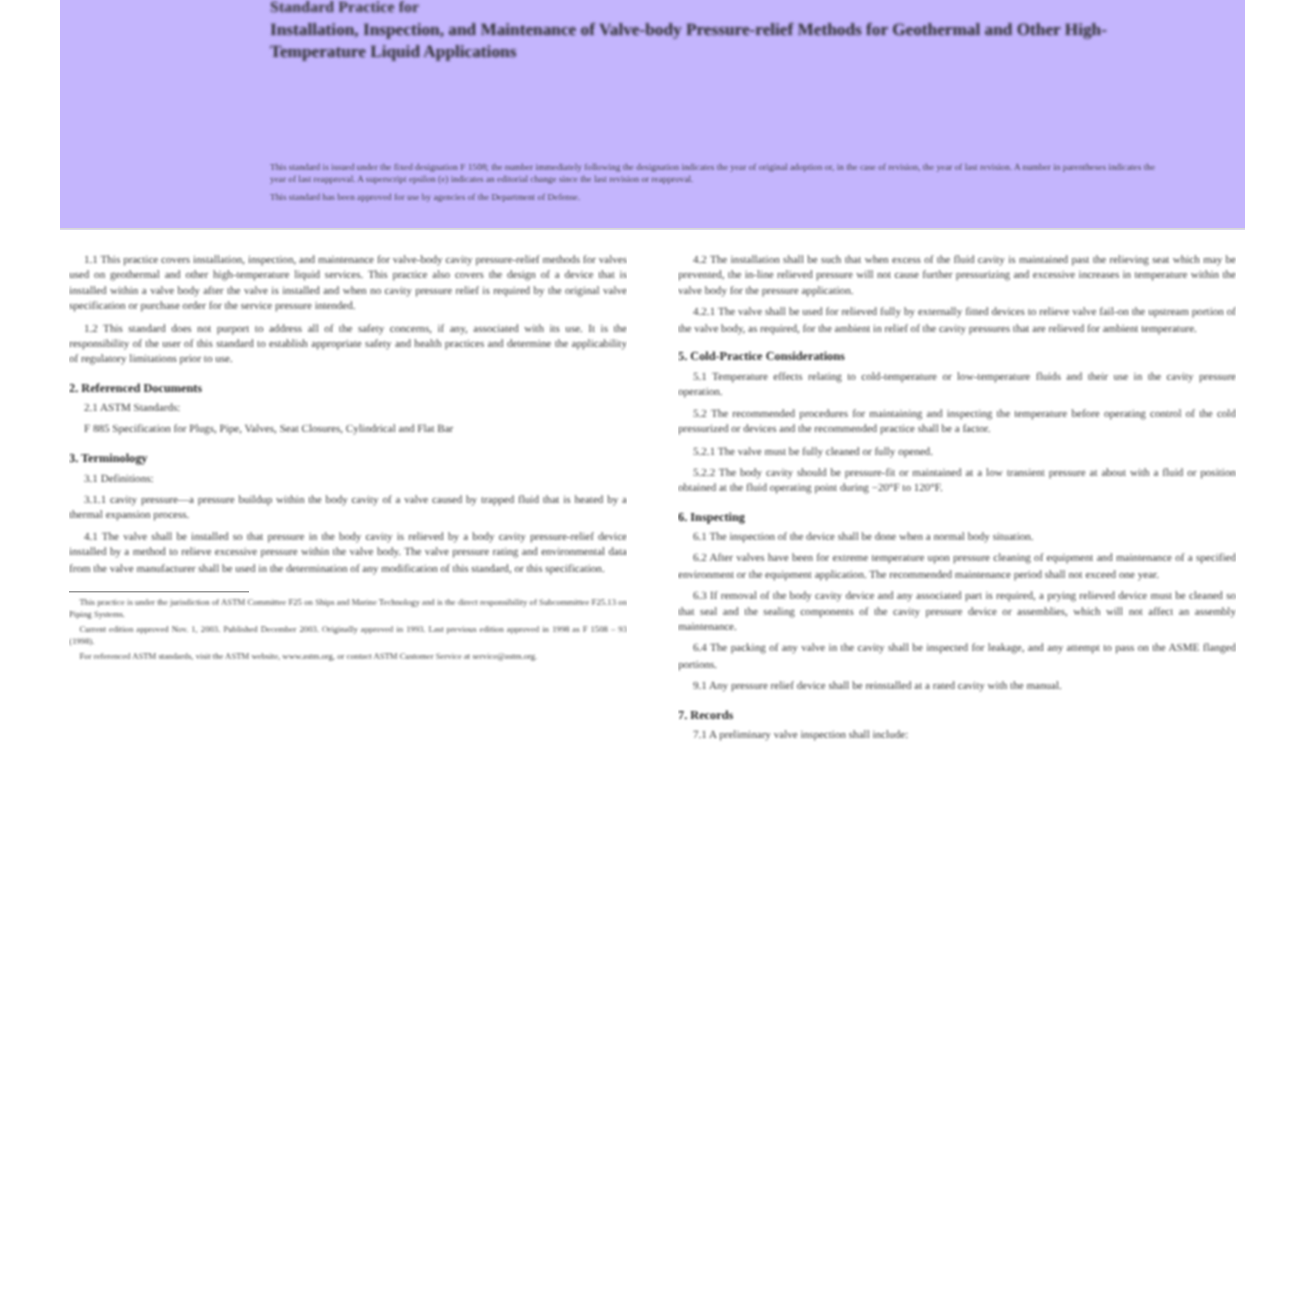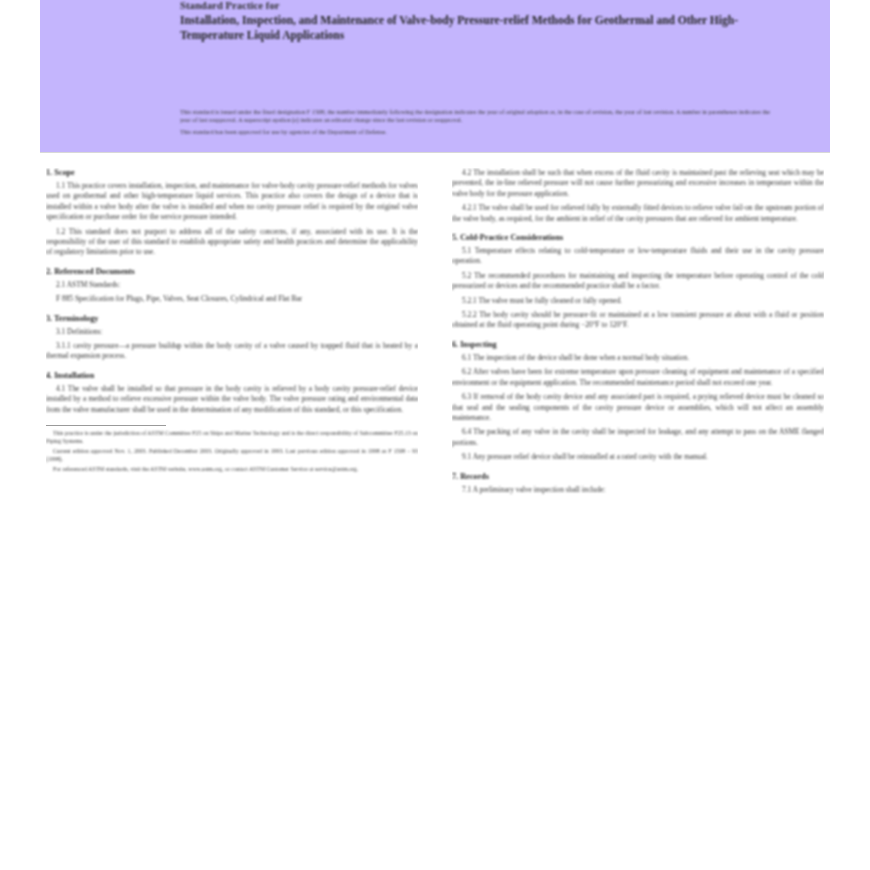--- a/index.html
+++ b/index.html
@@ -130,30 +130,28 @@
     </div>
     <div class="preamble">
       <p>This standard is issued under the fixed designation F 1508; the number immediately following the designation indicates the year of original adoption or, in the case of revision, the year of last revision. A number in parentheses indicates the year of last reapproval. A superscript epsilon (e) indicates an editorial change since the last revision or reapproval.</p>
       <p>This standard has been approved for use by agencies of the Department of Defense.</p>
     </div>
   </div>
 
   <div class="columns">
     <div class="col col-left">
       <div id="left-content">
-          <h2 class="sec">1. Scope</h2>
           <p class="para">1.1 This practice covers installation, inspection, and maintenance for valve-body cavity pressure-relief methods for valves used on geothermal and other high-temperature liquid services. This practice also covers the design of a device that is installed within a valve body after the valve is installed and when no cavity pressure relief is required by the original valve specification or purchase order for the service pressure intended.</p>
           <p class="para">1.2 This standard does not purport to address all of the safety concerns, if any, associated with its use. It is the responsibility of the user of this standard to establish appropriate safety and health practices and determine the applicability of regulatory limitations prior to use.</p>
           <h2 class="sec">2. Referenced Documents</h2>
           <p class="para">2.1 ASTM Standards:</p>
           <p class="para">F 885 Specification for Plugs, Pipe, Valves, Seat Closures, Cylindrical and Flat Bar</p>
           <h2 class="sec">3. Terminology</h2>
           <p class="para">3.1 Definitions:</p>
           <p class="para">3.1.1 cavity pressure—a pressure buildup within the body cavity of a valve caused by trapped fluid that is heated by a thermal expansion process.</p>
-          <h2 class="sec">4. Installation</h2>
           <p class="para">4.1 The valve shall be installed so that pressure in the body cavity is relieved by a body cavity pressure-relief device installed by a method to relieve excessive pressure within the valve body. The valve pressure rating and environmental data from the valve manufacturer shall be used in the determination of any modification of this standard, or this specification.</p>
         </div>
       <div class="footnote-rule"></div>
       <div id="left-footnotes">
           <p class="footnote">This practice is under the jurisdiction of ASTM Committee F25 on Ships and Marine Technology and is the direct responsibility of Subcommittee F25.13 on Piping Systems.</p>
           <p class="footnote">Current edition approved Nov. 1, 2003. Published December 2003. Originally approved in 1993. Last previous edition approved in 1998 as F 1508 – 93 (1998).</p>
           <p class="footnote">For referenced ASTM standards, visit the ASTM website, www.astm.org, or contact ASTM Customer Service at service@astm.org.</p>
         </div>
     </div>
     <div class="col col-right">

